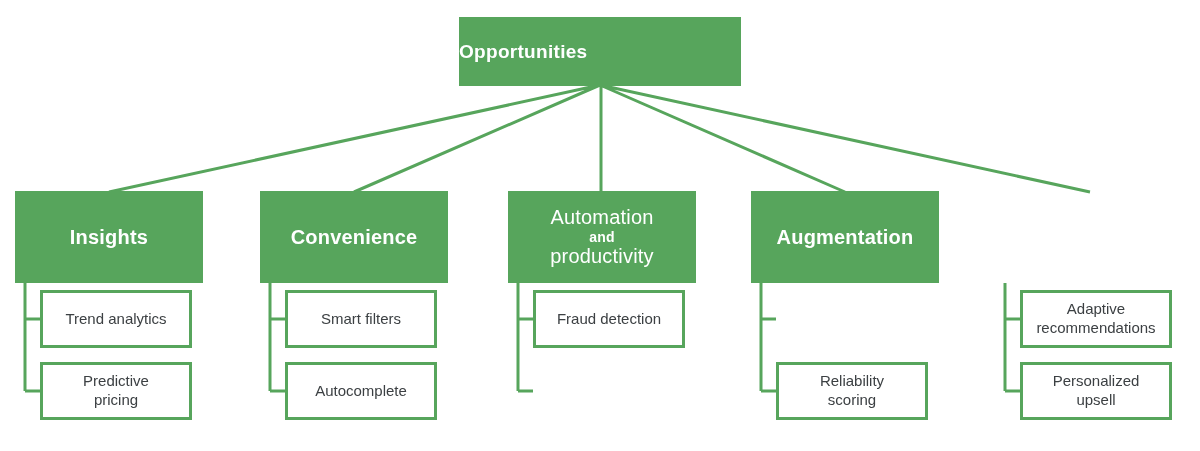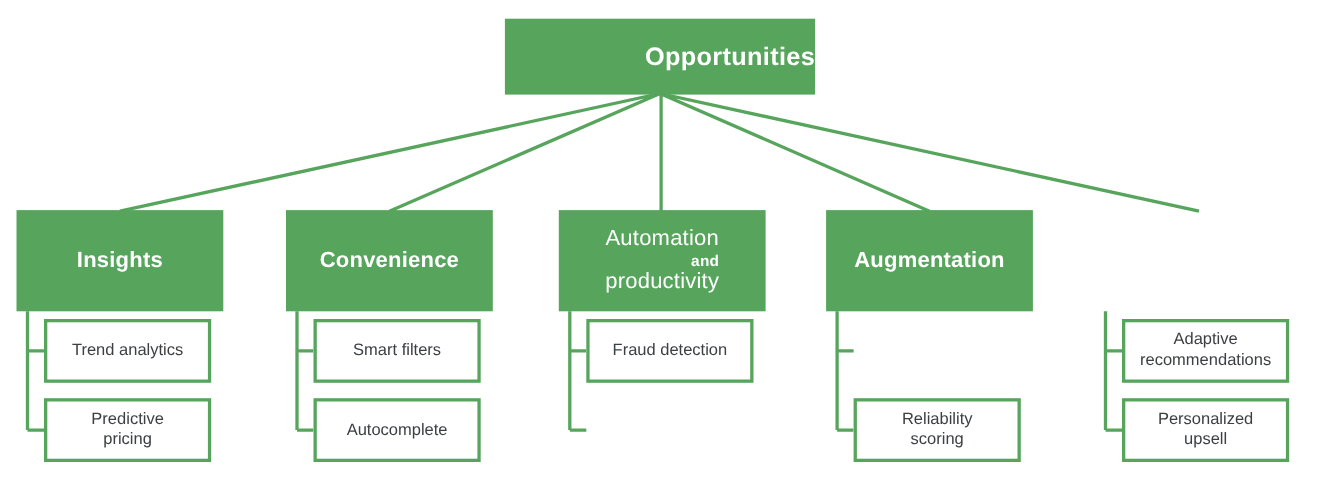--- a/index.html
+++ b/index.html
@@ -15,32 +15,32 @@
     background:var(--bg);
     font-family:"Liberation Sans",sans-serif;
     overflow:hidden;
   }
   svg.connectors{position:absolute;left:0;top:0;width:1200px;height:451px;}
   svg.connectors path{stroke:var(--green);stroke-width:3;fill:none;}
 
   .root-box{
     position:absolute;left:459px;top:17px;width:282px;height:69px;
     background:var(--green);color:var(--text-light);
-    display:flex;align-items:center;justify-content:flex-end;
-    font-size:23px;font-weight:700;letter-spacing:.3px;
+    display:flex;align-items:center;justify-content:flex-start;
+    font-size:19px;font-weight:700;letter-spacing:.3px;
   }
   .parent-box{
     position:absolute;top:191px;width:188px;height:92px;
     background:var(--green);color:var(--text-light);
     display:flex;align-items:center;justify-content:center;
     font-size:20px;font-weight:700;letter-spacing:.2px;
     text-align:center;
   }
   .parent-box .stack{line-height:1.15;}
-  .parent-box .small{font-size:14px;font-weight:700;display:block;text-align:right;}
+  .parent-box .small{font-size:14px;font-weight:700;display:block;}
   .parent-box .big{font-size:20px;font-weight:400;display:block;}
 
   .child-box{
     position:absolute;width:152px;height:58px;
     background:#fff;border:3px solid var(--green);box-sizing:border-box;
     display:flex;align-items:center;justify-content:center;
     text-align:center;font-size:15px;color:var(--text-dark);
     line-height:1.25;white-space:pre-line;
   }
   .p0{left:15px}.p1{left:260px}.p2{left:508px}.p3{left:751px}.p4{left:995px}

